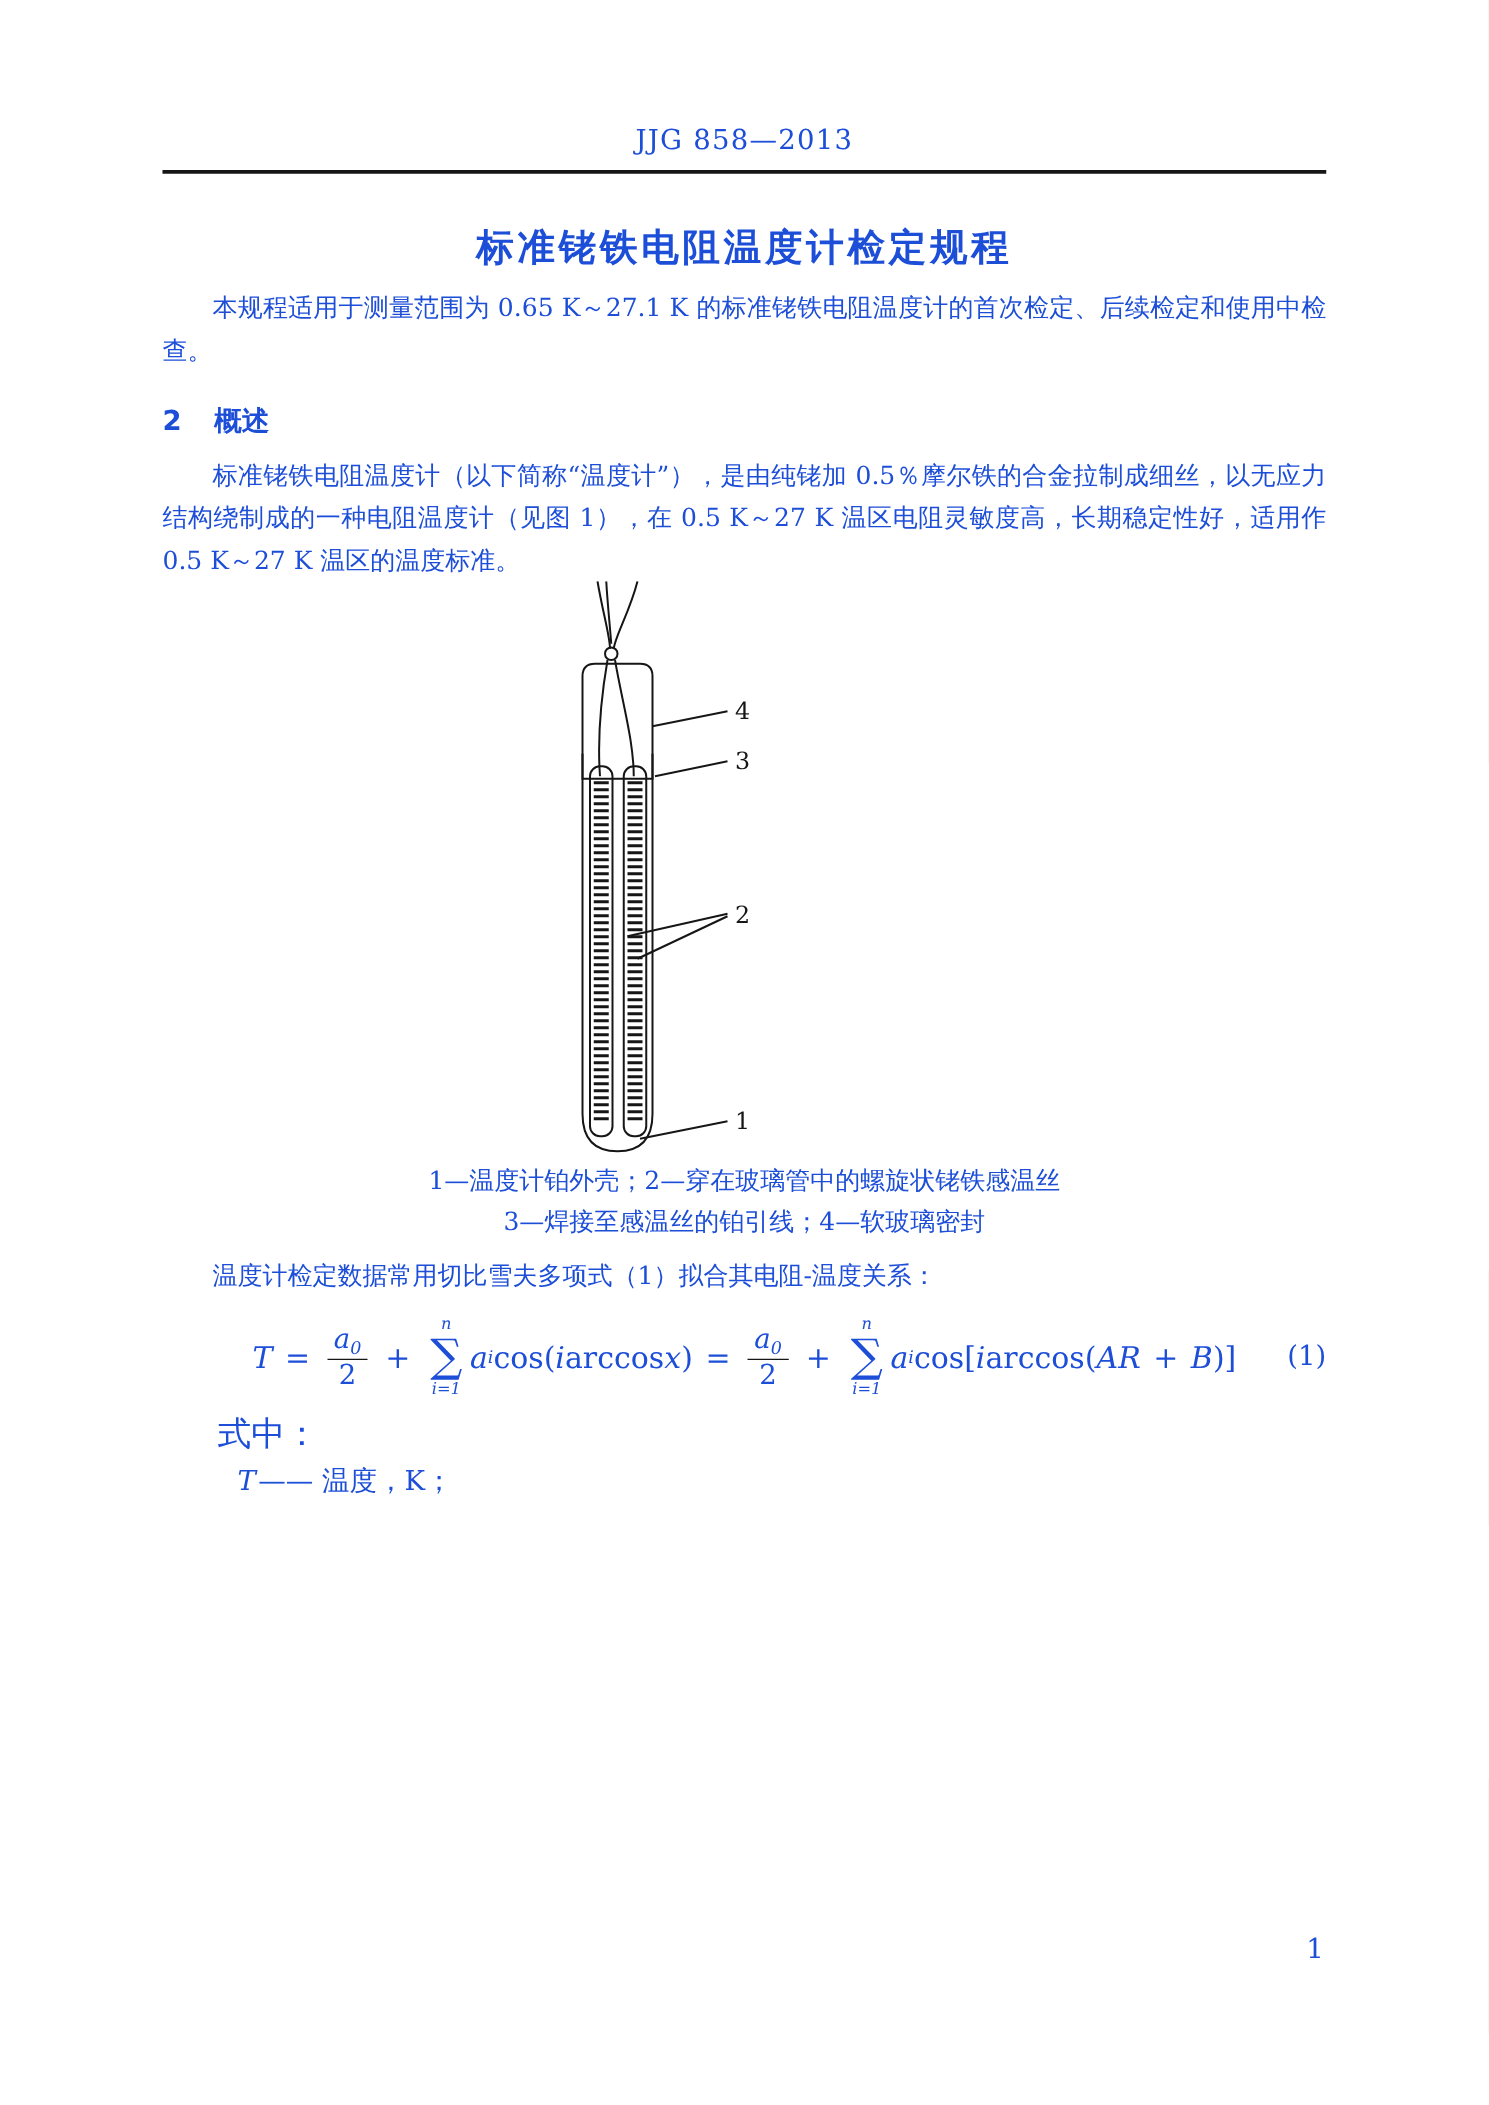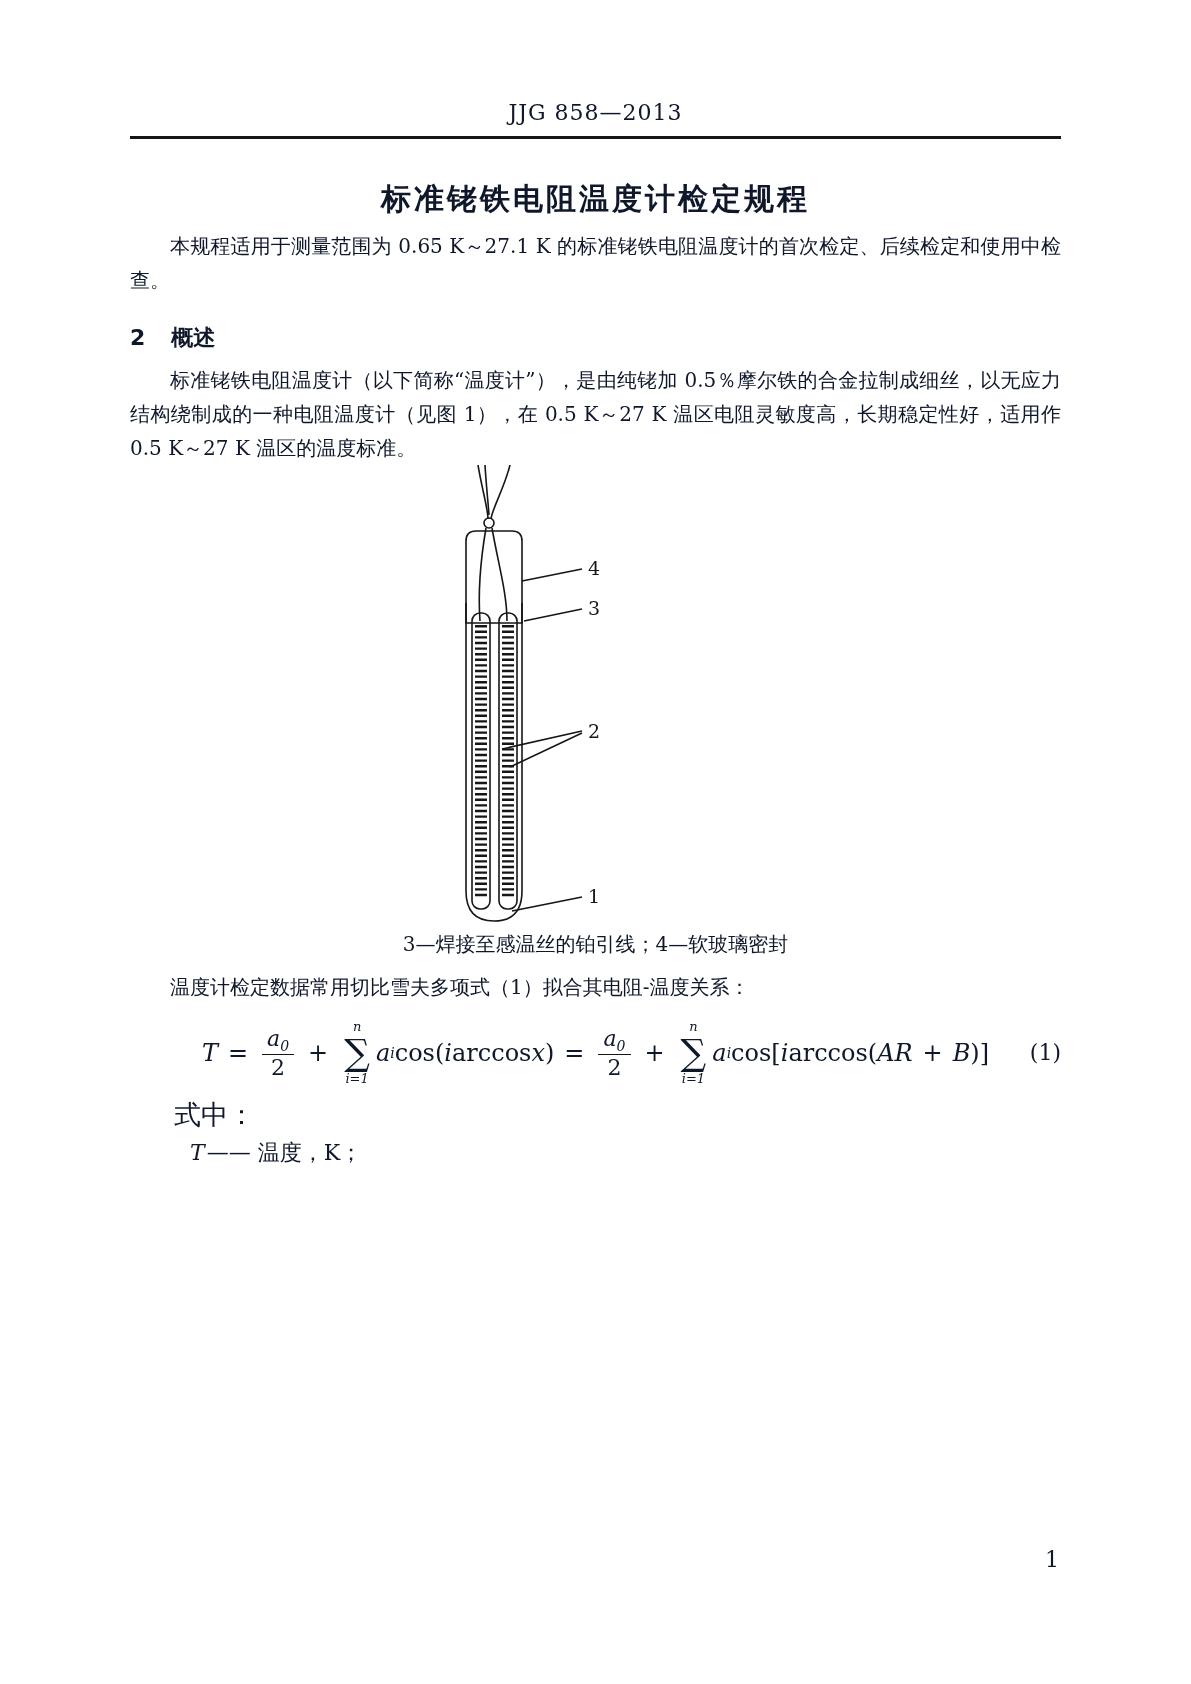--- a/index.html
+++ b/index.html
@@ -4,21 +4,21 @@
 <style>
   html,body { margin:0; padding:0; background:#e9e9e9; }
   .page {
     position:relative;
     width:1191px; height:1684px;
     margin:0 auto;
     background:#ffffff;
     box-sizing:border-box;
     padding:100px 130px 0 130px;
     font-family:"DejaVu Serif","Liberation Serif",serif;
-    color:#0f172a;
+    color:#1d4ed8;
     overflow:hidden;
   }
   .doc-header {
     text-align:center;
     font-size:22px;
     letter-spacing:1px;
     line-height:26px;
   }
   .header-rule {
     border:none;
@@ -152,20 +152,21 @@
         <line x1="90" y1="446" x2="160" y2="432"></line>
       </g>
       <g font-size="19" fill="#161616" font-family="DejaVu Serif, Liberation Serif, serif">
         <text x="166" y="110">4</text>
         <text x="166" y="150">3</text>
         <text x="166" y="273">2</text>
         <text x="166" y="438">1</text>
       </g>
     </svg>
 
+    <div class="fig-legend">1—温度计铂外壳；2—穿在玻璃管中的螺旋状铑铁感温丝</div>
     <div class="fig-legend">3—焊接至感温丝的铂引线；4—软玻璃密封</div>
   </div>
 
   <div class="para">温度计检定数据常用切比雪夫多项式（1）拟合其电阻-温度关系：</div>
 
   <div class="formula-row">
     <span class="fm">
       <span class="it">T</span>
       <span class="op">=</span>
       <span class="frac">

